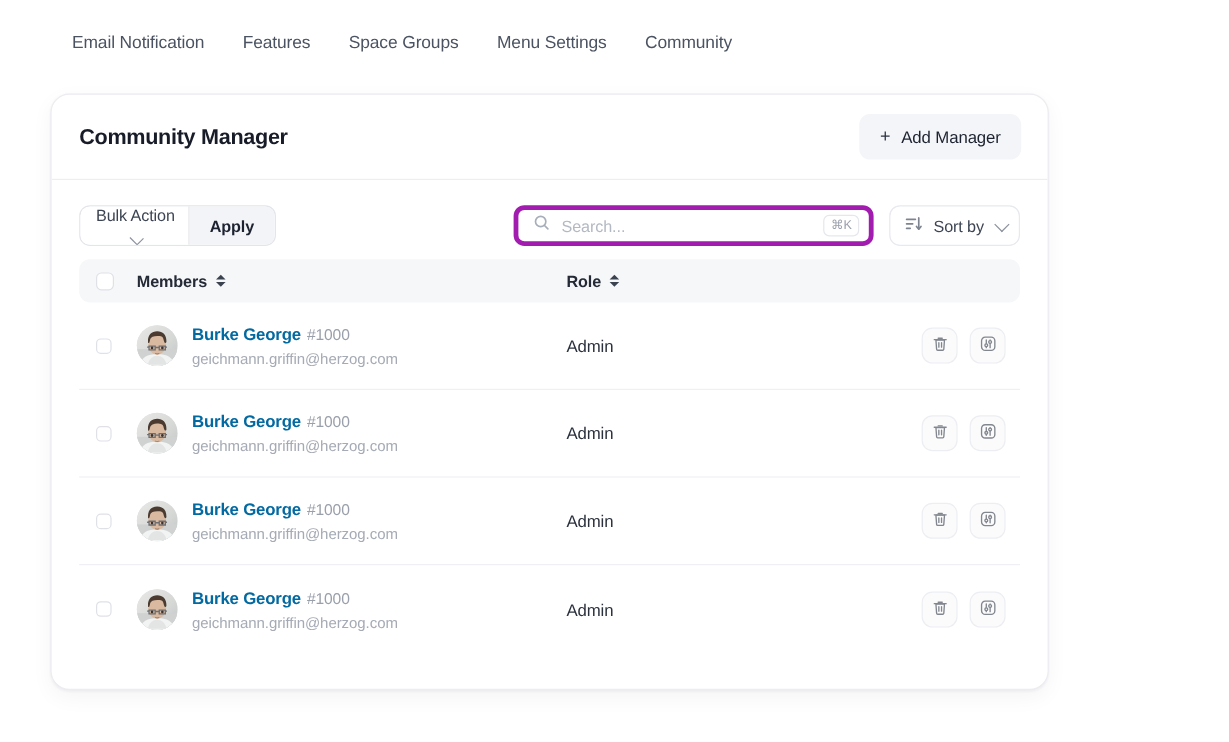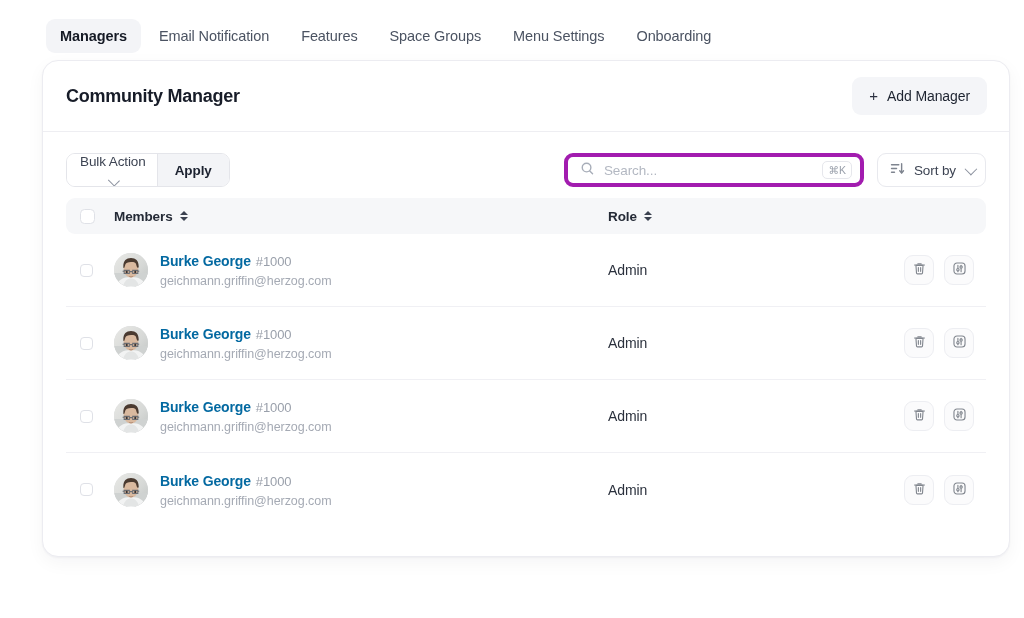--- a/index.html
+++ b/index.html
@@ -33,22 +33,22 @@
   .tab.active {
     background: #f3f4f7;
     color: #151a25;
     font-weight: 700;
   }
 
   
   .card {
     position: absolute;
     left: 42px;
-    top: 60px;
-    width: 968px;
+    top: 78px;
+    width: 832px;
     background: #ffffff;
     border: 1px solid #ececf1;
     border-radius: 16px;
     box-shadow: 0 1px 2px rgba(16,24,40,0.04), 0 6px 18px rgba(16,24,40,0.045);
     overflow: hidden;
   }
 
   .card-head {
     height: 71px;
     display: flex;
@@ -259,26 +259,25 @@
     align-items: center;
     justify-content: center;
     cursor: pointer;
     padding: 0;
   }
 </style>
 </head>
 <body>
 
 <div class="tabs">
-    <div class="tab active">Managers</div>
     <div class="tab">Email Notification</div>
     <div class="tab">Features</div>
     <div class="tab">Space Groups</div>
     <div class="tab">Menu Settings</div>
-    <div class="tab">Onboarding</div>
+    <div class="tab">Community</div>
   </div>
 
 <div class="card">
 
   <div class="card-head">
     <div class="card-title">Community Manager</div>
     <button class="add-btn">
       <span class="plus">+</span>
       <span>Add Manager</span>
     </button>

